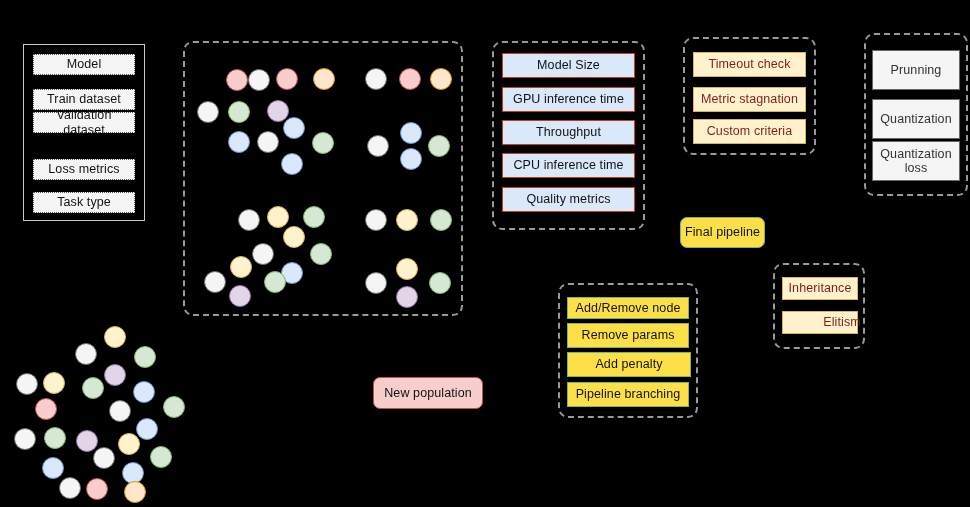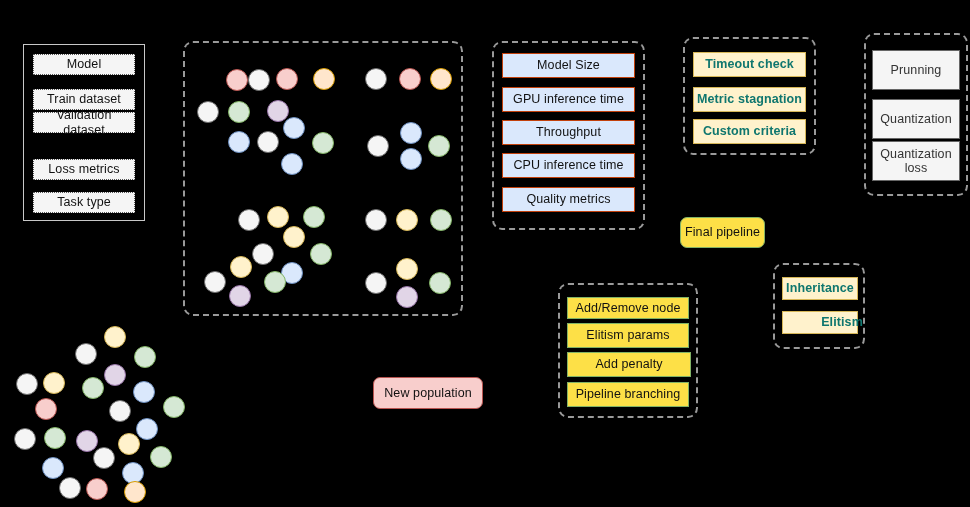--- a/index.html
+++ b/index.html
@@ -28,21 +28,21 @@
     display:flex;align-items:center;justify-content:center;
     text-align:center;
     font-size:12.5px;
     line-height:1.15;
     color:#111111;
     letter-spacing:0.1px;
   }
   .b-grey{background:#f5f5f5;border:1px solid #666666;color:#333333;}
   .b-grey-dotted{background:#f5f5f5;border:1px dotted #555555;color:#111111;}
   .b-blue{background:#dae8fc;border:1px solid #c2410c;color:#111111;}
-  .b-yellow{background:#fff2cc;border:1px solid #d6b656;color:#0f766e;font-weight:bold;}
+  .b-yellow{background:#fff2cc;border:1px solid #d6b656;color:#7f1d1d;}
   .b-green{background:#fde047;border:1px solid #82b366;color:#111111;}
   .b-pink{background:#f8cecc;border:1px solid #b85450;color:#111111;margin-top:8px;}
   .rounded{border-radius:7px;}
 
   
   .dot{
     position:absolute;box-sizing:border-box;
     width:22px;height:22px;border-radius:50%;
     border-width:1.5px;border-style:solid;
   }
@@ -73,21 +73,21 @@
     <div class="group" style="left: 683px; top: 37px; width: 133px; height: 118px;"></div>
     <div class="boxlbl b-yellow" style="left: 693px; top: 52px; width: 113px; height: 25px;">Timeout check</div>
     <div class="boxlbl b-yellow" style="left: 693px; top: 87px; width: 113px; height: 25px;">Metric stagnation</div>
     <div class="boxlbl b-yellow" style="left: 693px; top: 119px; width: 113px; height: 25px;">Custom criteria</div>
     <div class="group" style="left: 864px; top: 33px; width: 104px; height: 163px;"></div>
     <div class="boxlbl b-grey" style="left: 872px; top: 50px; width: 88px; height: 40px;">Prunning</div>
     <div class="boxlbl b-grey" style="left: 872px; top: 99px; width: 88px; height: 40px;">Quantization</div>
     <div class="boxlbl b-grey" style="left: 872px; top: 141px; width: 88px; height: 40px;">Quantization loss</div>
     <div class="group" style="left: 558px; top: 283px; width: 140px; height: 135px;"></div>
     <div class="boxlbl b-green" style="left: 567px; top: 297px; width: 122px; height: 22px;">Add/Remove node</div>
-    <div class="boxlbl b-green" style="left: 567px; top: 323px; width: 122px; height: 25px;">Elitism params</div>
+    <div class="boxlbl b-green" style="left: 567px; top: 323px; width: 122px; height: 25px;">Remove params</div>
     <div class="boxlbl b-green" style="left: 567px; top: 352px; width: 124px; height: 25px;">Add penalty</div>
     <div class="boxlbl b-green" style="left: 567px; top: 382px; width: 122px; height: 25px;">Pipeline branching</div>
     <div class="group" style="left: 773px; top: 263px; width: 92px; height: 86px;"></div>
     <div class="boxlbl b-yellow" style="left: 782px; top: 277px; width: 76px; height: 23px;">Inheritance</div>
     <div class="boxlbl b-yellow" style="left: 782px; top: 311px; width: 76px; height: 23px; padding-left: 44px;">Elitism</div>
     <div class="group" style="left: 183px; top: 41px; width: 280px; height: 275px;"></div>
     <div class="boxlbl rounded b-green" style="left: 680px; top: 217px; width: 85px; height: 31px;">Final pipeline</div>
     <div class="boxlbl rounded b-pink" style="left: 373px; top: 369px; width: 110px; height: 32px;">New population</div>
     <div class="dot d-pink" style="left: 226px; top: 69px;"></div>
     <div class="dot d-white" style="left: 248px; top: 69px;"></div>

